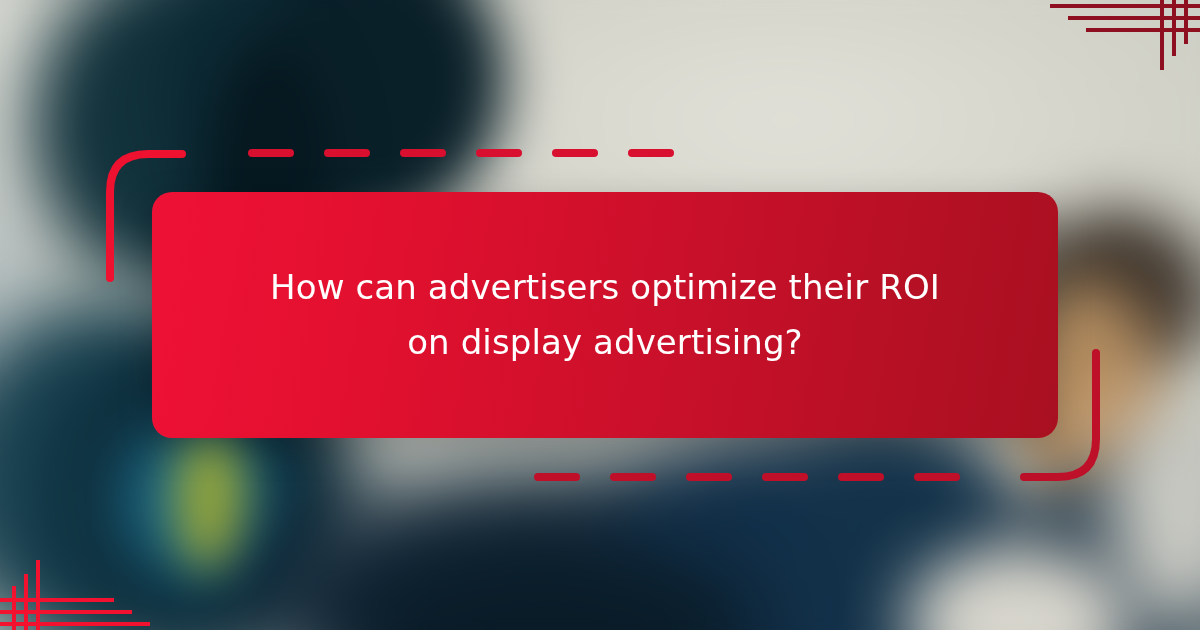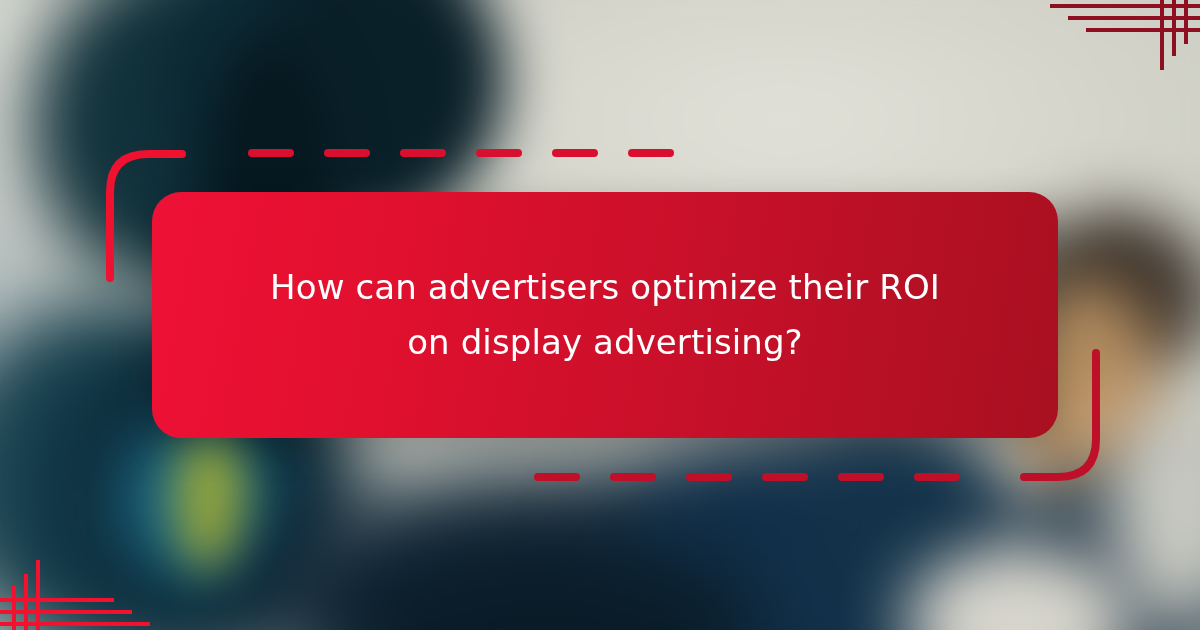--- a/index.html
+++ b/index.html
@@ -177,21 +177,21 @@
     position: absolute;
   }
 
   
   .card {
     position: absolute;
     left: 152px;
     top: 192px;
     width: 906px;
     height: 246px;
-    border-radius: 29px;
+    border-radius: 20px;
     background: linear-gradient(100deg, #ee1136 0%, #e4102f 22%, #c9102a 58%, #a81020 100%);
     box-shadow: 0 10px 34px rgba(0,0,0,.22);
     display: flex;
     align-items: center;
     justify-content: center;
   }
   .card-text {
     width: 760px;
     text-align: center;
     color: #ffffff;

